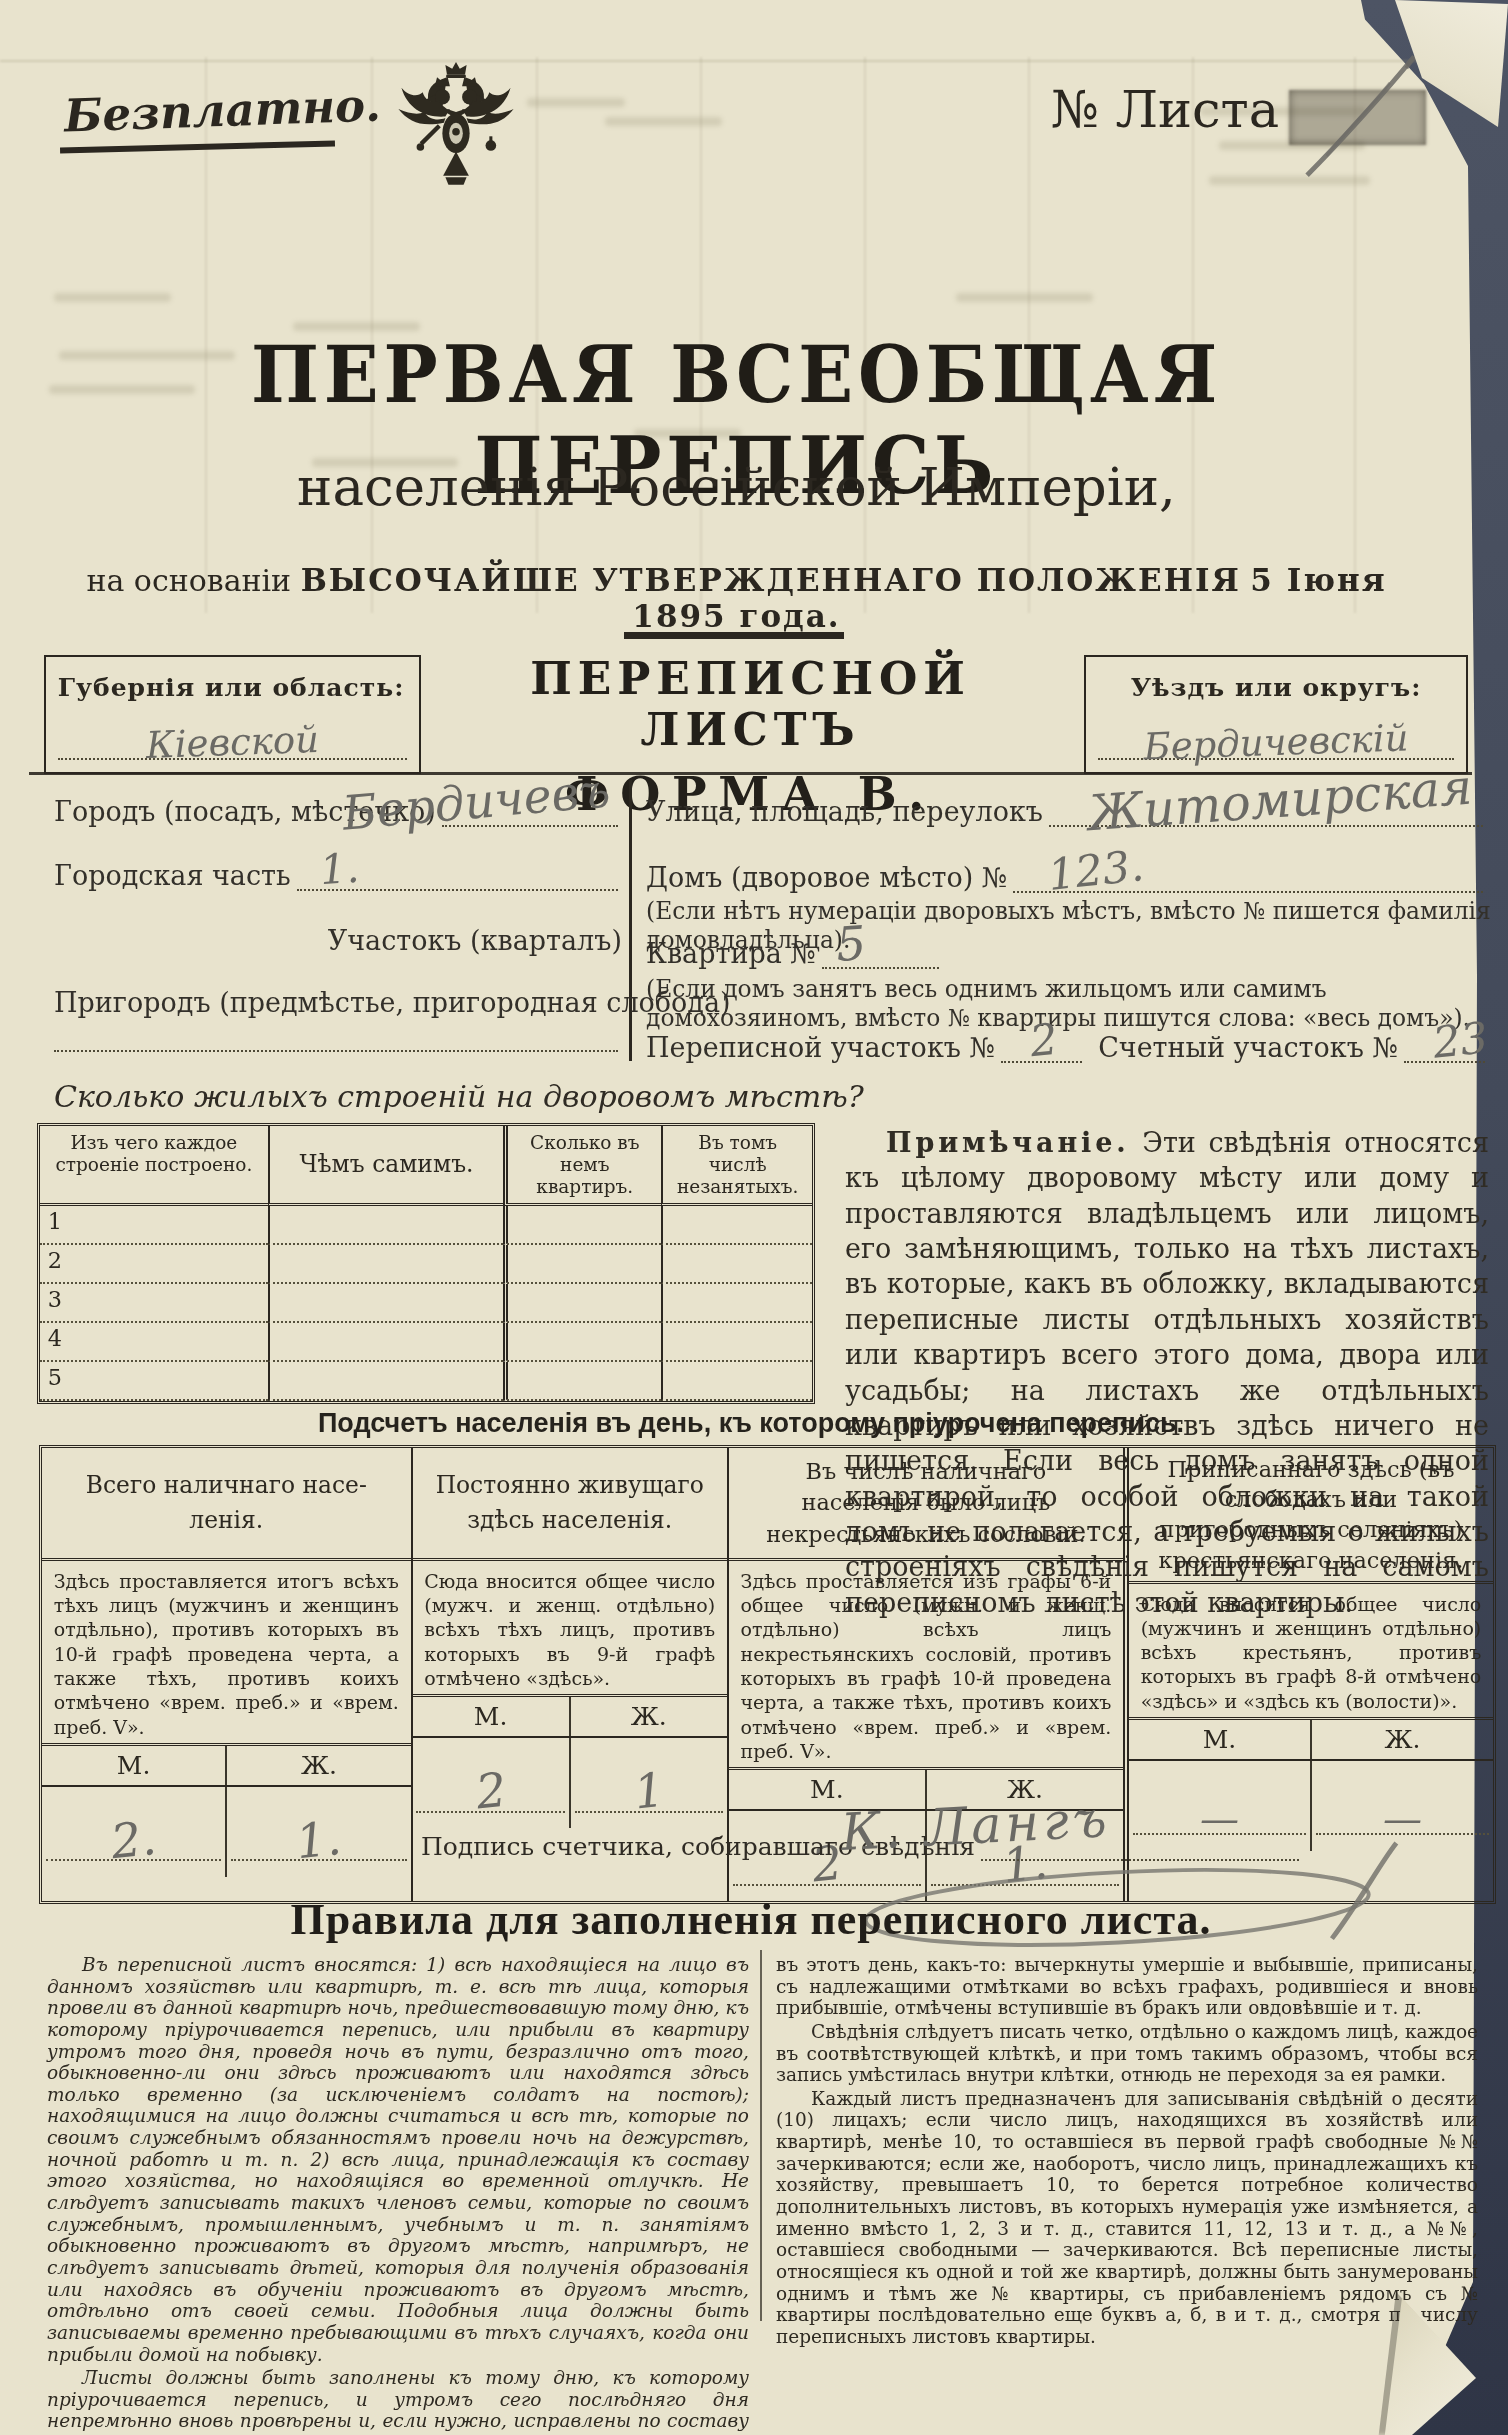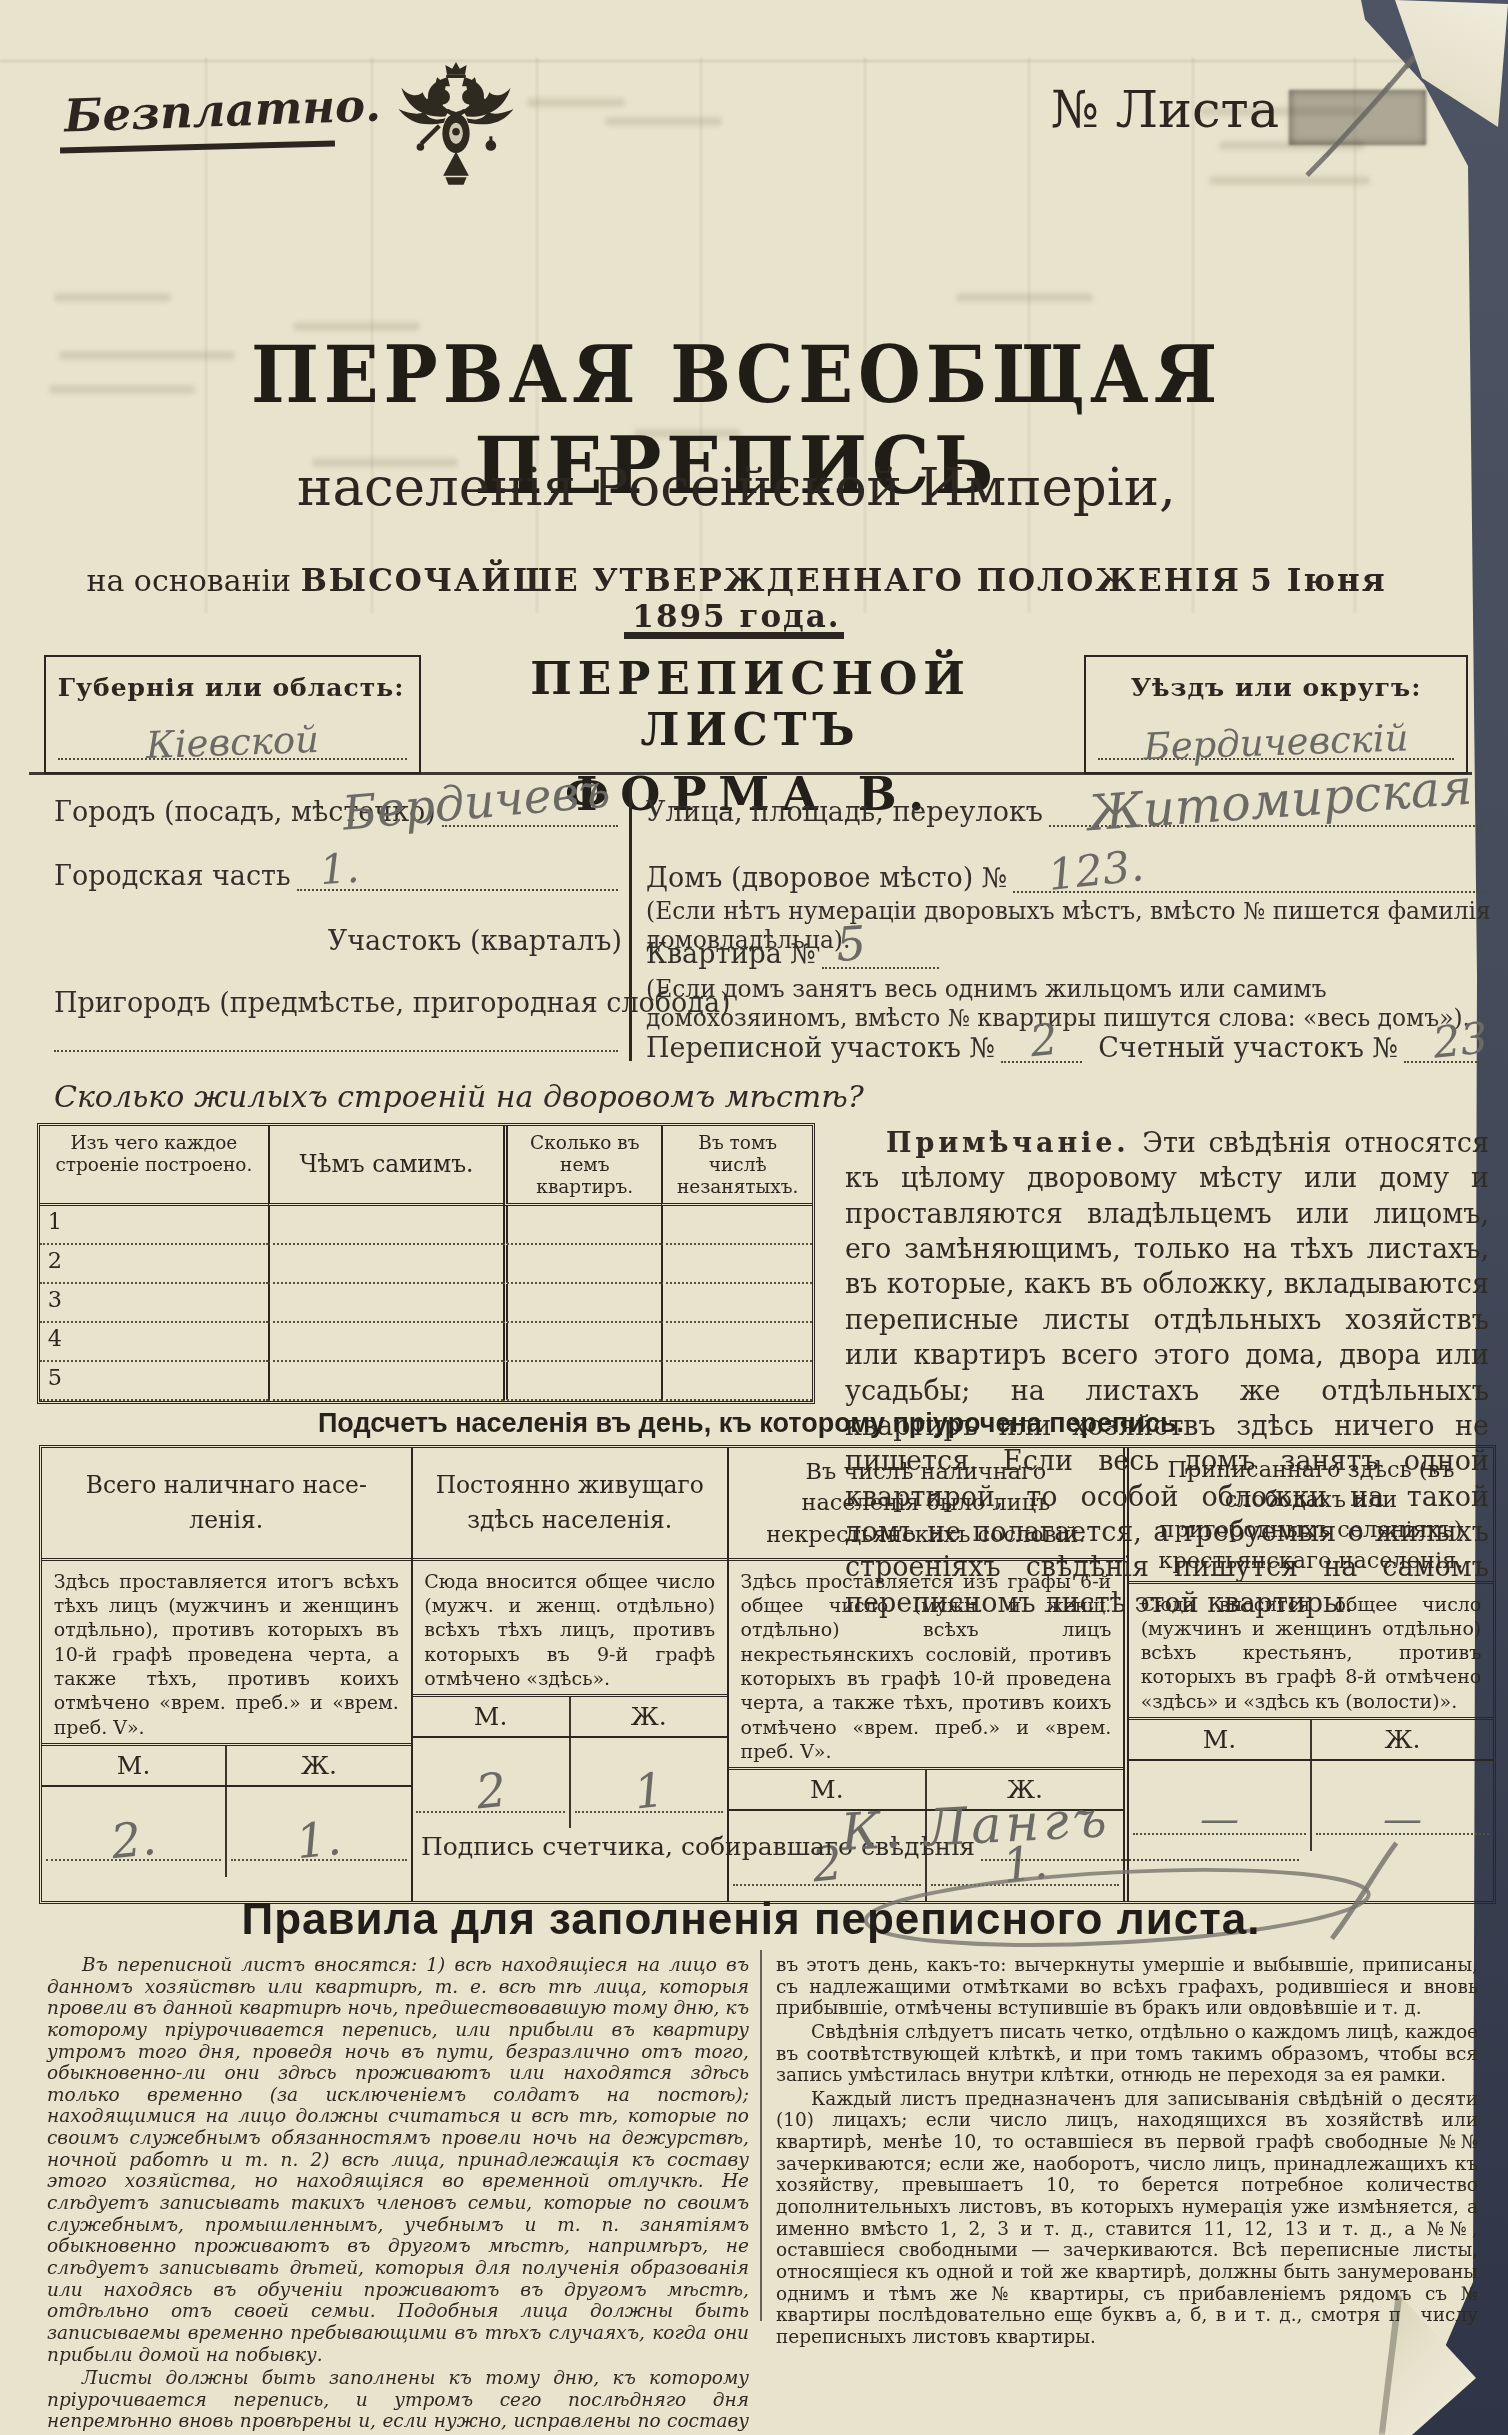--- a/index.html
+++ b/index.html
@@ -97,21 +97,21 @@
   .vals .half+.half{border-left:2px solid #3a362b;}
   .vals .dl{position:absolute;left:3.9px;right:3.9px;bottom:15.6px;border-bottom:2px dotted #55503c;}
   .vals .hand{position:absolute;left:0;right:0;bottom:9.8px;text-align:center;font-size:47px;}
 
   .sigrow{position:absolute;left:421px;top:1832px;width:878px;display:flex;align-items:flex-end;}
   .sigrow .lab{font-size:25px;white-space:nowrap;color:#2f2b24;}
   .sig-hand{position:absolute;left:841px;top:1796px;font-size:51px;transform:rotate(-3deg);letter-spacing:3.9px;}
   .flourish{position:absolute;left:844px;top:1841px;width:566px;height:127px;}
 
   .ruleshead{position:absolute;left:39px;top:1894px;width:1424px;text-align:center;
-             font-family:Liberation Sans, sans-serif;font-weight:bold;font-size:44px;letter-spacing:1px;color:#211e19;}
+             font-family:Liberation Serif, serif;font-weight:bold;font-size:44px;letter-spacing:1px;color:#211e19;}
   .rcol{position:absolute;top:1954px;width:702px;font-size:18.5px;line-height:1.17;text-align:justify;color:#2e2a22;}
   .rcol p{margin:0 0 2px;}
   .rcol p.ind{text-indent:35px;}
   .rl{left:47px;font-style:italic;} .rr{left:776px;}
   .rdiv{position:absolute;left:760px;top:1950px;width:2px;height:371px;background:#3a362b;opacity:.75;}
   .cont{text-align:center;font-style:italic;margin-top:5.9px;}
 </style>
 </head>
 <body>
 

